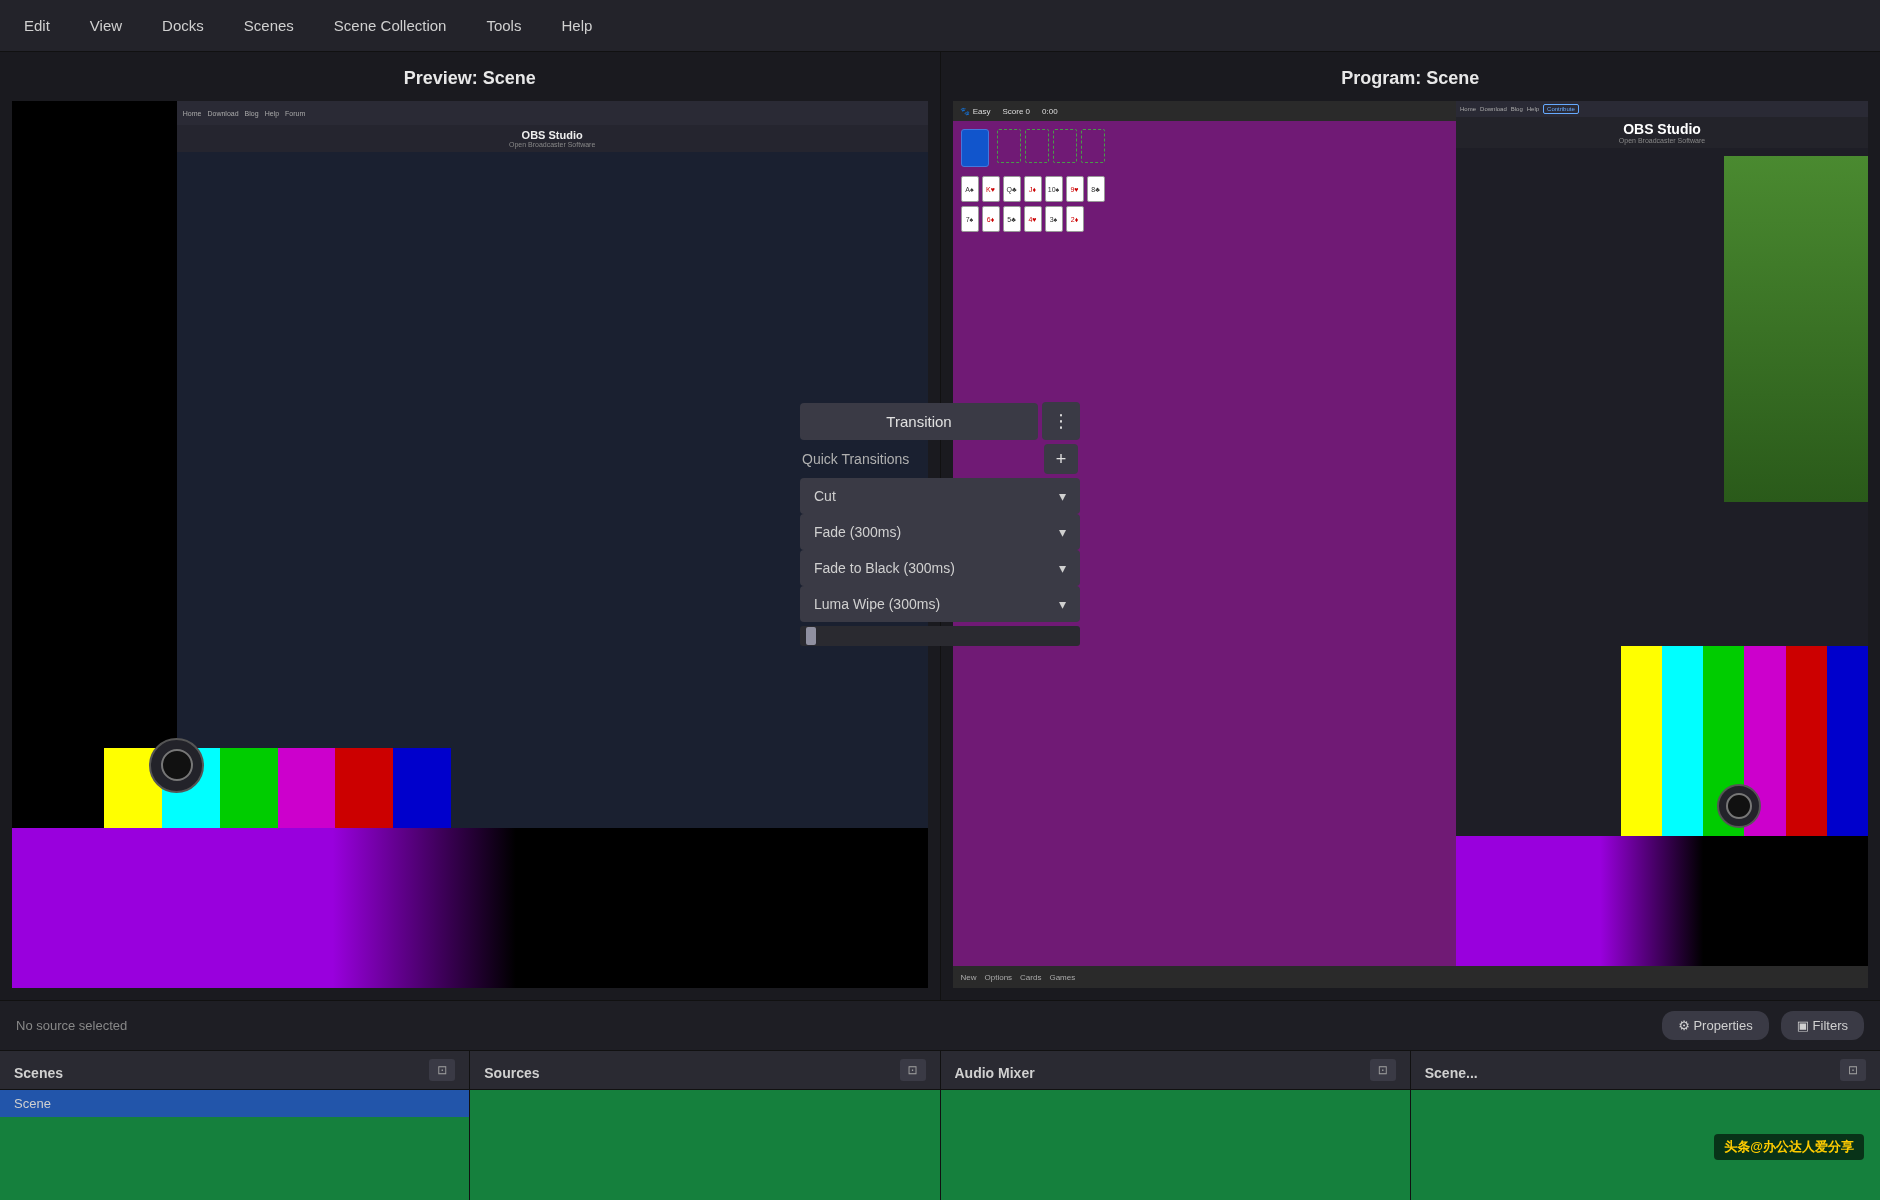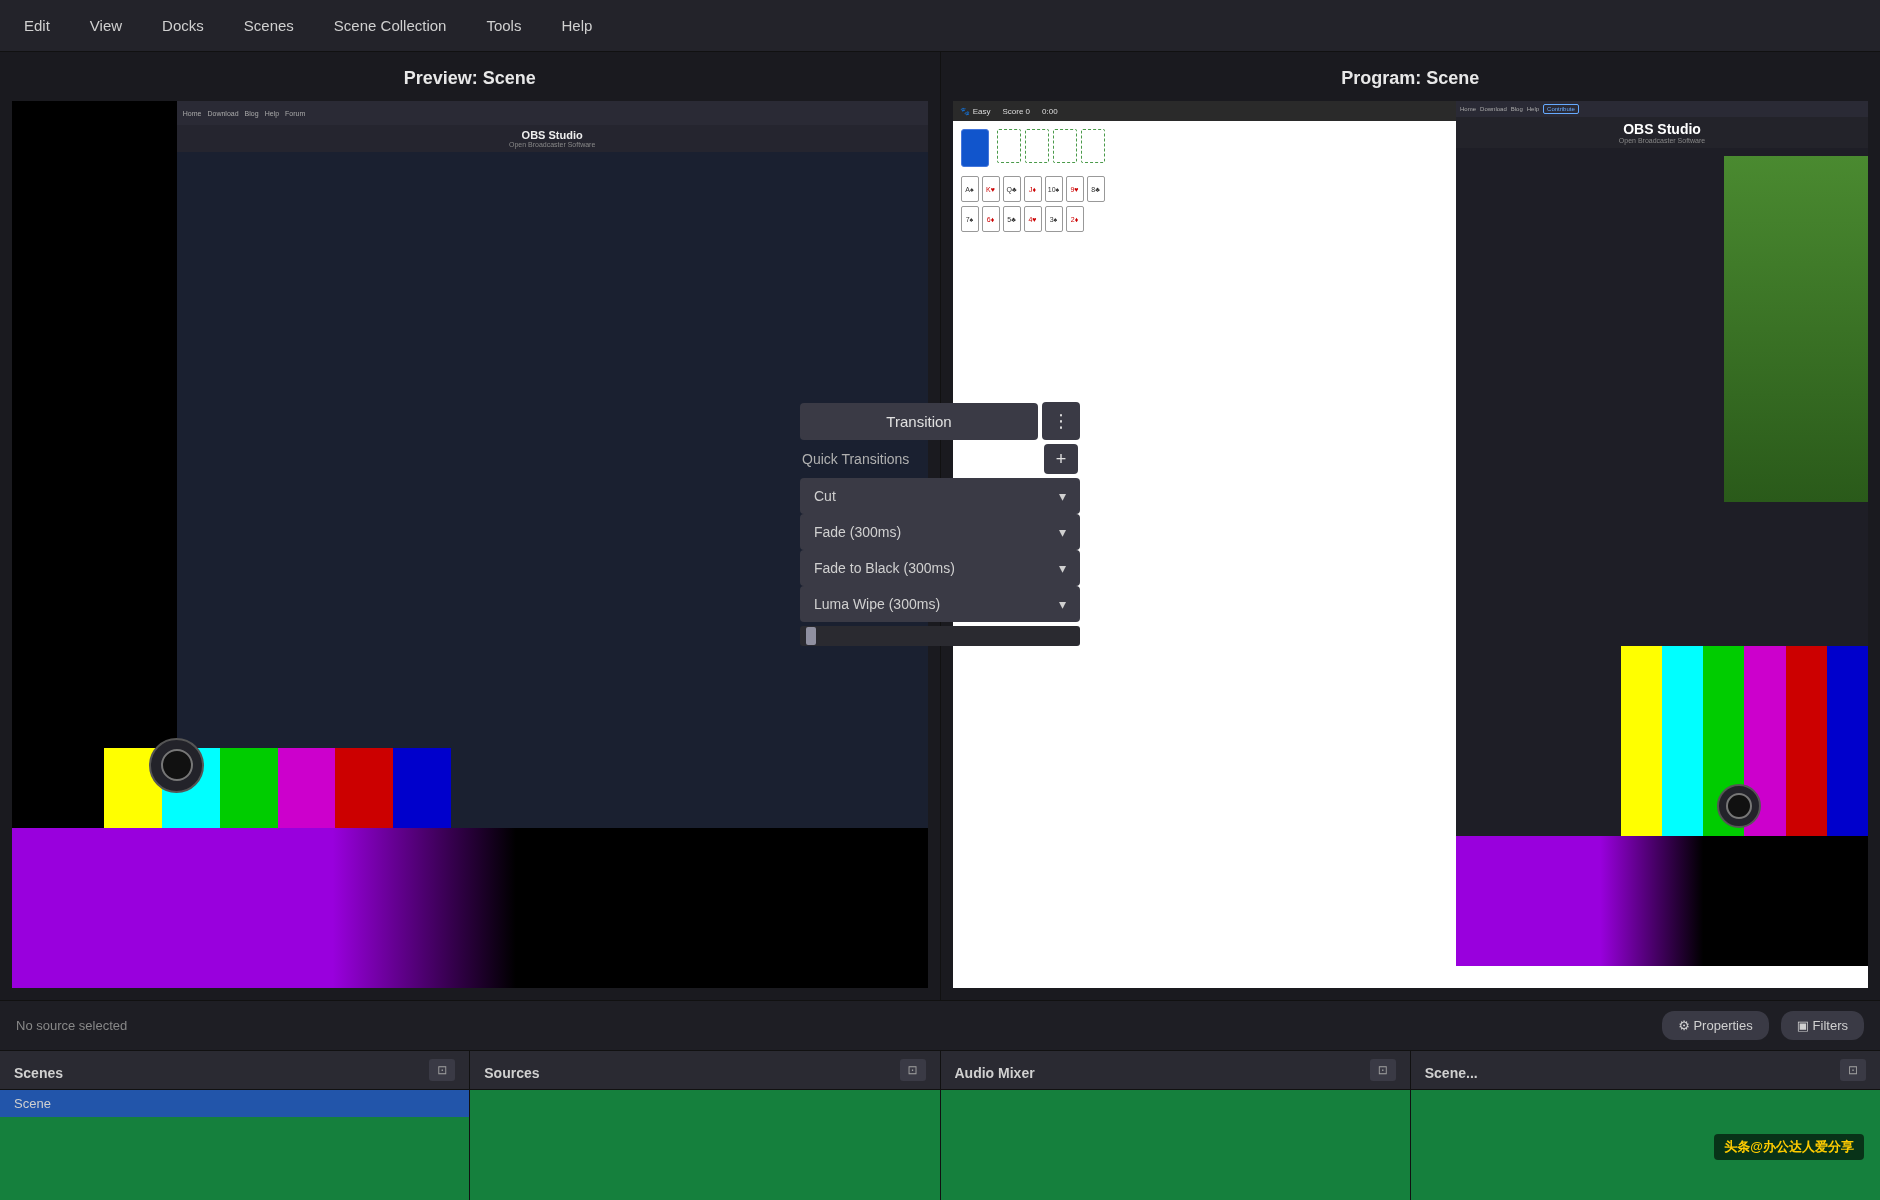--- a/index.html
+++ b/index.html
@@ -491,21 +491,21 @@
       <div id="transition-slider">
         <div id="transition-slider-thumb"></div>
       </div>
     </div>
   </div>
 
   <div id="program-pane">
     <div id="program-label">Program: Scene</div>
     <div id="program-canvas">
 
-      <div style="width:100%;height:100%;position:relative;background:#ffffff;">
+      <div style="width:100%;height:100%;position:relative;background:#701a75;">
 
         <div class="card-game-header">
           <span>🐾 Easy</span>
           <span>Score 0</span>
           <span>0:00</span>
         </div>
 
         <div style="position:absolute;top:28px;left:8px;width:28px;height:38px;background:#1155cc;border-radius:3px;border:1px solid #4477dd;"></div>
 
         <div style="position:absolute;top:28px;left:44px;display:flex;gap:4px;">
@@ -527,20 +527,26 @@
 
         <div style="position:absolute;top:105px;left:8px;display:flex;gap:3px;">
           <div class="playing-card">7♠</div>
           <div class="playing-card red">6♦</div>
           <div class="playing-card">5♣</div>
           <div class="playing-card red">4♥</div>
           <div class="playing-card">3♠</div>
           <div class="playing-card red">2♦</div>
         </div>
 
+        <div style="position:absolute;bottom:0;left:0;right:0;height:22px;background:#2a2a2a;display:flex;align-items:center;gap:8px;padding:0 8px;">
+          <span style="font-size:8px;color:#aaa;">New</span>
+          <span style="font-size:8px;color:#aaa;">Options</span>
+          <span style="font-size:8px;color:#aaa;">Cards</span>
+          <span style="font-size:8px;color:#aaa;">Games</span>
+        </div>
 
         <div style="position:absolute;top:0;right:0;width:45%;bottom:22px;background:#1e1e26;overflow:hidden;">
           <div style="background:#2a2a35;height:16px;display:flex;align-items:center;padding:0 4px;gap:4px;">
             <span style="font-size:6px;color:#aaa;">Home</span>
             <span style="font-size:6px;color:#aaa;">Download</span>
             <span style="font-size:6px;color:#aaa;">Blog</span>
             <span style="font-size:6px;color:#aaa;">Help</span>
             <span style="font-size:6px;color:#66aaff;border:1px solid #66aaff;padding:1px 3px;border-radius:2px;">Contribute</span>
           </div>
           <div style="background:#23232a;text-align:center;padding:4px;">

